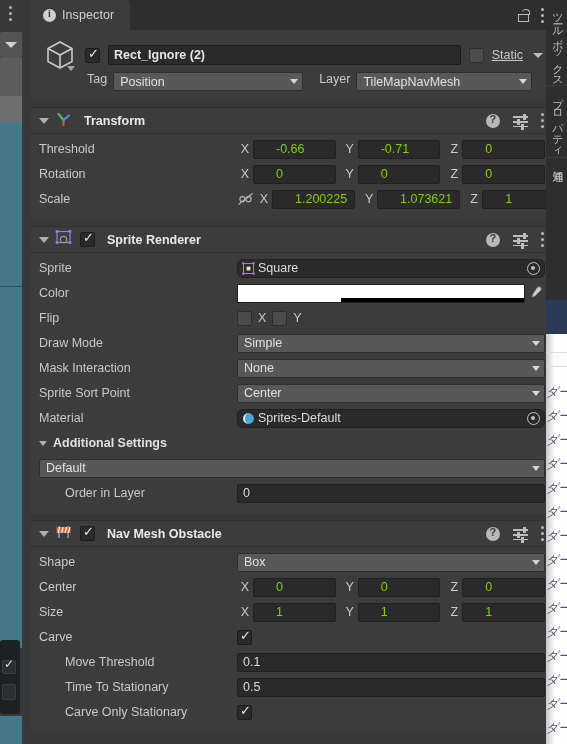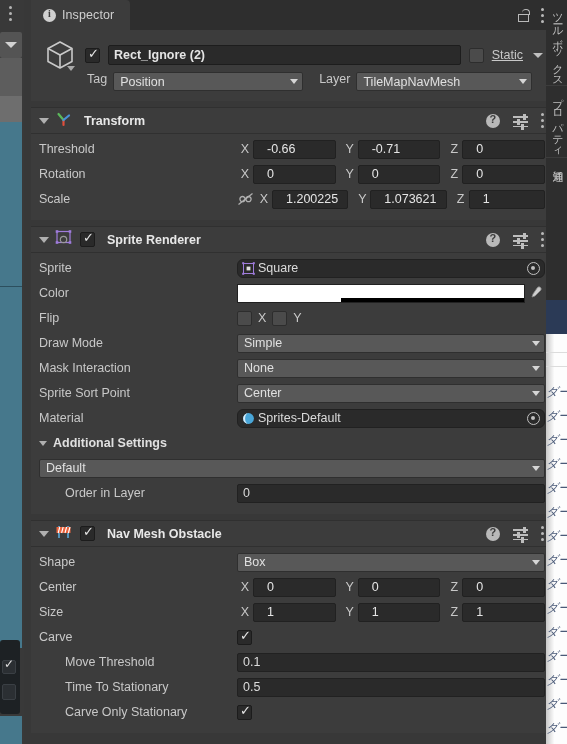--- a/index.html
+++ b/index.html
@@ -91,21 +91,21 @@
   .preset-icon .kn { position: absolute; width: 3.4px; height: 6px; background: #bdbdbd; }
 
   .rows { padding: 5px 8px 0 8px; }
   .row { display: flex; align-items: center; height: 20px; margin-bottom: 5px; }
   .row-lbl { width: 198px; font-size: 12.5px; color: #c8c8c8; flex: 0 0 auto; }
   .row-lbl.ind { padding-left: 26px; }
   .vec { display: flex; align-items: center; flex: 1 1 auto; gap: 0; }
   .axis { font-size: 12.5px; color: #c8c8c8; width: 16px; text-align: center; flex: 0 0 auto; }
   .num {
     height: 19px; background: #2a2a2a; border: 1px solid #212121; border-radius: 2px;
-    font-size: 12.5px; color: #e5e5e5; display: flex; align-items: center; padding: 0 13px; flex: 1 1 0; min-width: 0;
+    font-size: 12.5px; color: #84cc16; display: flex; align-items: center; padding: 0 22px; flex: 1 1 0; min-width: 0;
     margin-right: 6px;
   }
   .num:last-child { margin-right: 0; }
   .txtfield {
     height: 19px; background: #2a2a2a; border: 1px solid #212121; border-radius: 2px;
     font-size: 12.5px; color: #dcdcdc; display: flex; align-items: center; padding: 0 5px; flex: 1 1 auto;
   }
   .objfield {
     height: 19px; background: #2a2a2a; border: 1px solid #212121; border-radius: 6px;
     font-size: 12.5px; color: #dcdcdc; display: flex; align-items: center; padding: 0 2px 0 4px; flex: 1 1 auto; gap: 3px;

